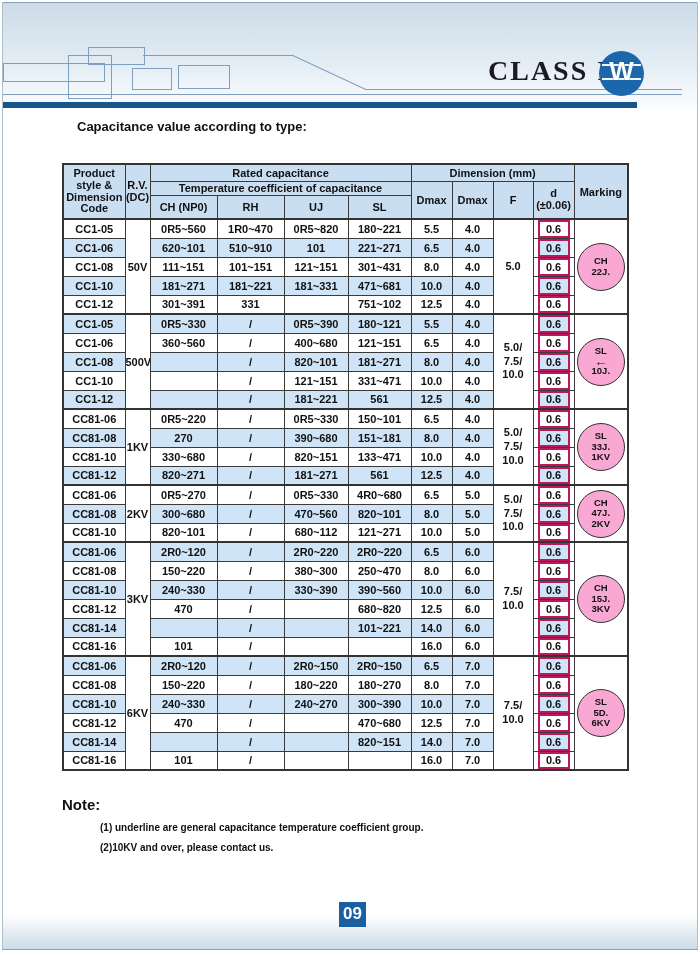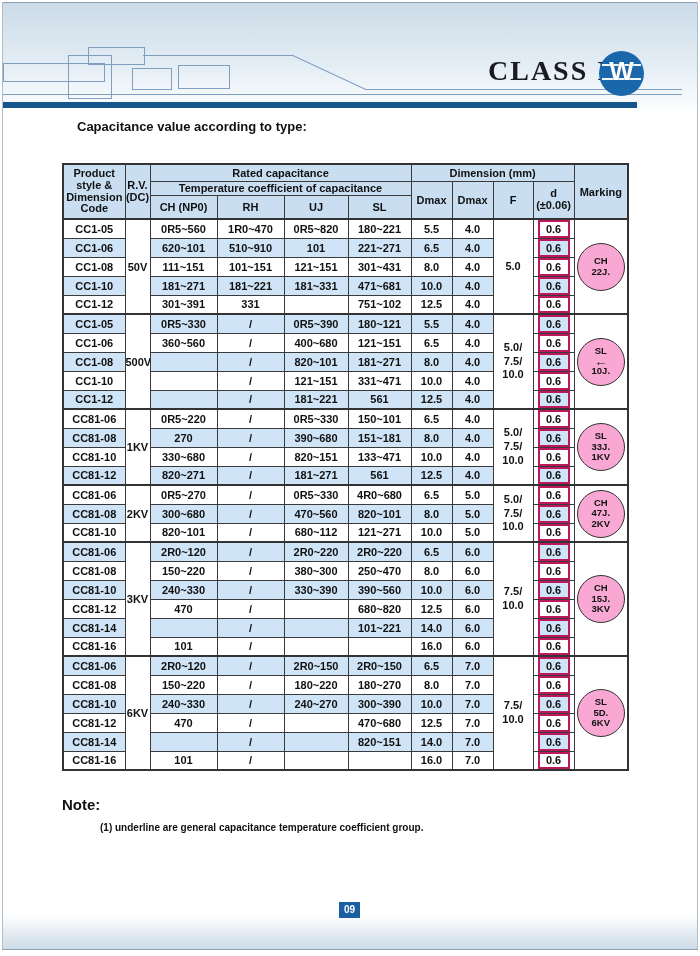--- a/index.html
+++ b/index.html
@@ -57,21 +57,21 @@
     background:#f9a8d4; line-height:1.12; }
   .mark-circle div { font-size:9.5px; font-weight:bold; }
   .mark-circle div.ul { text-underline-offset:2px; }
   .mark-circle div.arrow { font-size:13px; line-height:0.7; }
   
   .note { position:absolute; left:62px; top:796px; width:560px; }
   .note .note-label { font-size:15px; font-weight:bold; }
   .note .note-item { margin-left:38px; margin-top:9px; font-size:10px; font-weight:bold; }
   
   .page-badge { position:absolute; left:339px; top:902px; min-width:13px; padding:2px 4px 3px 4px;
-    background:#1a5fa0; color:#ffffff; font-size:10px; font-weight:bold; text-align:center; }
+    background:#1a5fa0; color:#ffffff; font-size:17px; font-weight:bold; text-align:center; }
 </style>
 </head>
 <body>
 
 <div class="page">
 
   <div class="top-band"></div>
   <div class="drect" style="left:68px; top:55px; width:42px; height:42px;"></div>
   <div class="drect" style="left:88px; top:47px; width:55px; height:16px;"></div>
   <div class="drect" style="left:3px;  top:63px; width:100px; height:17px;"></div>
@@ -548,16 +548,17 @@
           <td class="col-d">
             <div class="dbox">0.6</div>
           </td>
         </tr>
       </tbody>
   </table>
 
   <div class="note">
     <div class="note-label">Note:</div>
     <div class="note-item">(1) underline are general capacitance temperature coefficient group.</div>
+    <div class="note-item">(2)10KV and over, please contact us.</div>
   </div>
 
   <div class="page-badge">09</div>
 </div>
 
 </body></html>

